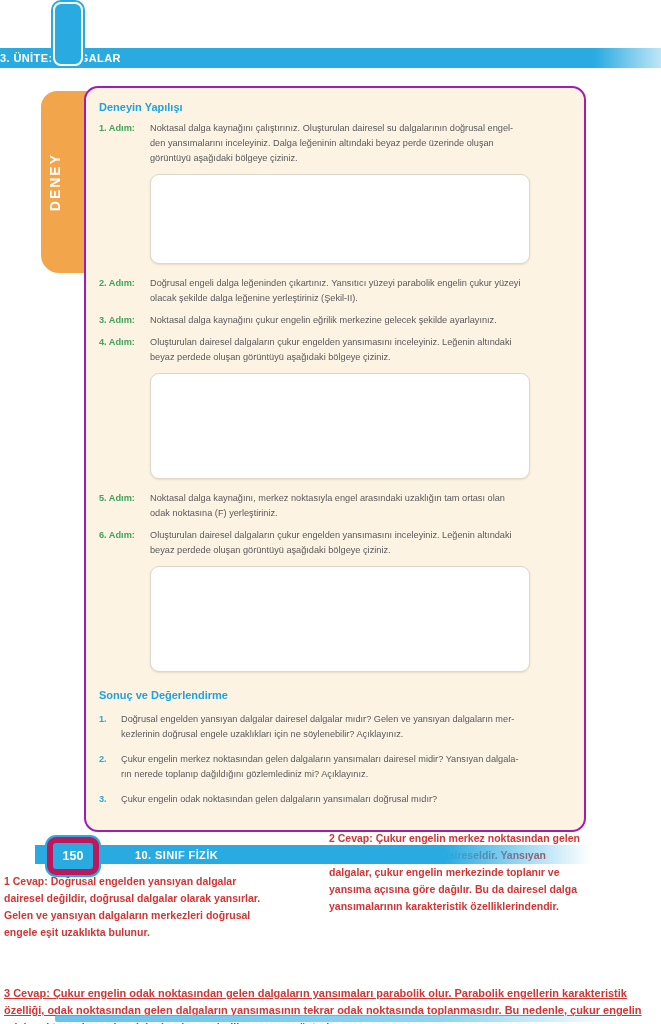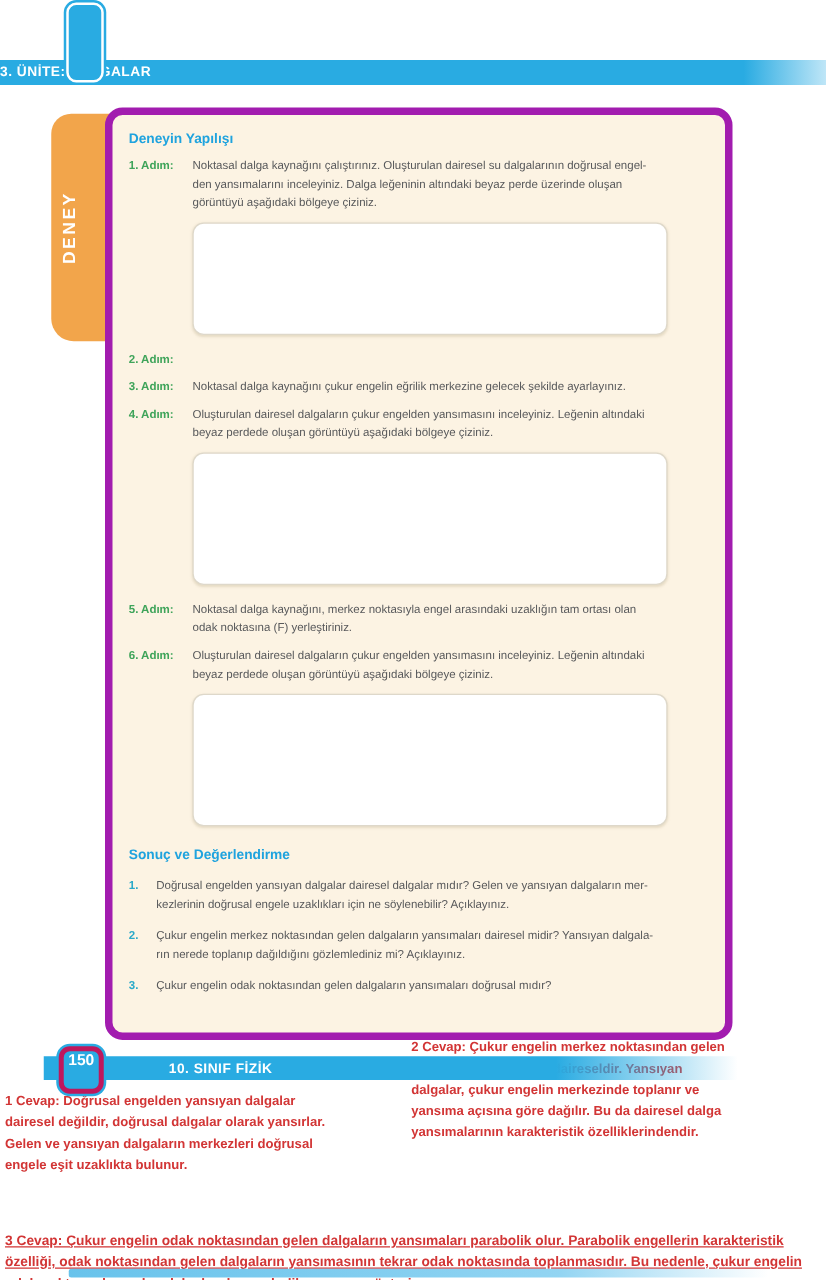--- a/index.html
+++ b/index.html
@@ -34,21 +34,21 @@
   }
   .deney-label {
     writing-mode: vertical-rl; transform: rotate(180deg);
     color: #ffffff; font-weight: bold; font-size: 14px; letter-spacing: 2px;
     margin-left: 6px; width: 20px; text-align: center;
   }
 
   
   .panel {
     position: absolute; left: 84px; top: 86px; width: 502px; height: 746px;
-    background: #fcf3e3; border: 6px solid #a21caf; border-radius: 14px;
+    background: #fcf3e3; border: 2px solid #a21caf; border-radius: 14px;
     z-index: 2; padding: 12px 57px 10px 13px;
   }
   .section-title { color: #1fa3de; font-size: 11px; font-weight: bold; line-height: 14px; }
   .results-title { margin-top: 16px; }
 
   .step { display: flex; margin-top: 7px; }
   .step-label {
     flex: 0 0 51px; color: #3fa45a; font-weight: bold;
     font-size: 9.2px; line-height: 15px;
   }
@@ -76,24 +76,24 @@
   }
 
   
   .footer-bar {
     position: absolute; left: 0; top: 845px; width: 661px; height: 19px;
     background: linear-gradient(to right, #29abe2 0%, #29abe2 62%, rgba(255,255,255,0) 84%);
     display: flex; align-items: center; padding-left: 100px; z-index: 2; margin-left: 35px;
   }
   .footer-bar .book-label { color: #ffffff; font-size: 11px; font-weight: bold; letter-spacing: .4px; }
   .page-badge {
-    position: absolute; left: 47px; top: 837px; width: 36px; height: 38px;
-    background: #29abe2; border: 4px solid #be185d; border-radius: 9px;
+    position: absolute; left: 47px; top: 837px; width: 52px; height: 38px;
+    background: #29abe2; border: 6px solid #be185d; border-radius: 9px;
     box-shadow: 0 0 0 2px #29abe2; z-index: 3;
-    display: flex; align-items: flex-start; justify-content: center;
+    display: flex; align-items: center; justify-content: center;
   }
   .page-badge span { color: #ffffff; font-size: 12.5px; font-weight: bold; }
 
   
   .answer {
     position: absolute; color: #d23535; font-weight: bold;
     font-size: 10.5px; line-height: 17px; white-space: pre;
   }
   .answer-1 { left: 4px;  top: 873px; }
   .answer-2 { left: 329px; top: 830px; }
@@ -127,20 +127,22 @@
     <div class="step">
       <span class="step-label">1. Adım:</span>
       <span class="step-text">Noktasal dalga kaynağını çalıştırınız. Oluşturulan dairesel su dalgalarının doğrusal engel-
 den yansımalarını inceleyiniz. Dalga leğeninin altındaki beyaz perde üzerinde oluşan
 görüntüyü aşağıdaki bölgeye çiziniz.</span>
     </div>
     <div class="draw-box box-1"></div>
 
     <div class="step">
       <span class="step-label">2. Adım:</span>
+      <span class="step-text">Doğrusal engeli dalga leğeninden çıkartınız. Yansıtıcı yüzeyi parabolik engelin çukur yüzeyi
+olacak şekilde dalga leğenine yerleştiriniz (Şekil-II).</span>
     </div>
 
     <div class="step">
       <span class="step-label">3. Adım:</span>
       <span class="step-text">Noktasal dalga kaynağını çukur engelin eğrilik merkezine gelecek şekilde ayarlayınız.</span>
     </div>
 
     <div class="step">
       <span class="step-label">4. Adım:</span>
       <span class="step-text">Oluşturulan dairesel dalgaların çukur engelden yansımasını inceleyiniz. Leğenin altındaki

